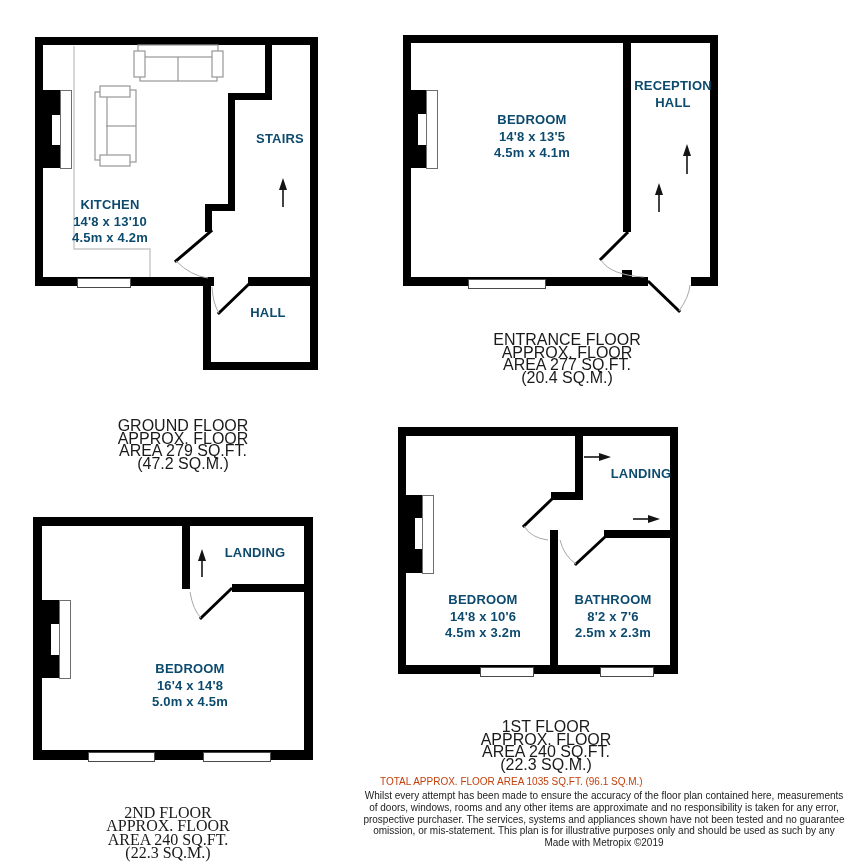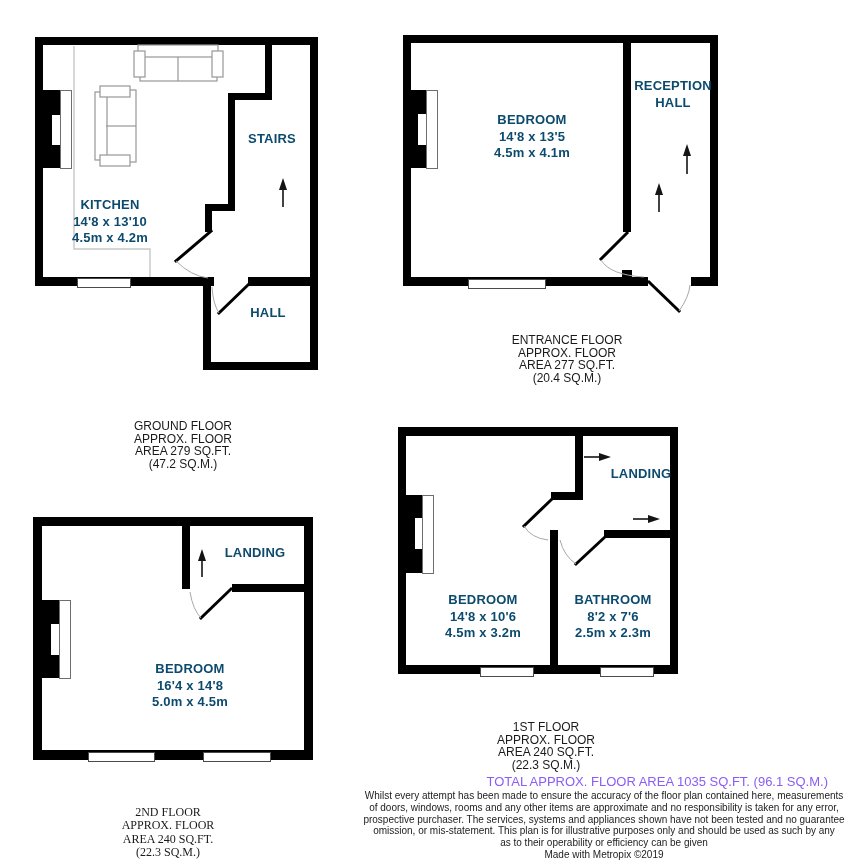--- a/index.html
+++ b/index.html
@@ -4,23 +4,23 @@
 <style>
   html,body{margin:0;padding:0;background:#fff;}
   #canvas{
     position:relative;width:848px;height:866px;background:#fff;
     font-family:"Liberation Sans","DejaVu Sans",sans-serif;color:#111;
     overflow:hidden;
   }
   #plan-svg{position:absolute;left:0;top:0;}
   .lbl{position:absolute;text-align:center;font-weight:bold;font-size:13px;line-height:16.5px;letter-spacing:0.2px;color:#0c4a6e;}
   .lbl .ln{white-space:nowrap;}
-  .cap{position:absolute;text-align:center;font-weight:normal;font-size:12px;line-height:12.6px;color:#1a1a1a;}
+  .cap{position:absolute;text-align:center;font-weight:normal;font-size:16px;line-height:12.6px;color:#1a1a1a;}
   .cap .ln{white-space:nowrap;}
-  .total{position:absolute;text-align:right;font-size:13px;line-height:15px;color:#8b5cf6;white-space:nowrap;}
+  .total{position:absolute;text-align:left;font-size:10px;line-height:15px;color:#c2410c;white-space:nowrap;}
   .disc{position:absolute;text-align:center;font-size:10px;line-height:11.8px;color:#222;}
   .disc .ln{white-space:nowrap;}
   .wall{fill:#000;stroke:none;}
   .win{fill:#fff;stroke:#6e6e6e;stroke-width:1;}
   .bigwin{fill:#fff;stroke:#4a4a4a;stroke-width:1;}
   .notch{fill:#fff;stroke:none;}
   .leaf{stroke:#000;stroke-width:3;fill:none;stroke-linecap:square;}
   .arc{stroke:#a8a8a8;stroke-width:1;fill:none;}
   .furn{fill:#fff;stroke:#979797;stroke-width:1.2;}
   .furnline{stroke:#979797;stroke-width:1.2;fill:none;}
@@ -179,21 +179,21 @@
     <line class="arrow" x1="202" y1="577" x2="202" y2="560"></line>
     <polygon class="ahead" points="202,549 198,561 206,561"></polygon>
   </g>
 </svg>
 
   <div class="lbl" style="left:45px;top:197px;width:130px;">
     <div class="ln">KITCHEN</div>
     <div class="ln">14'8 x 13'10</div>
     <div class="ln">4.5m x 4.2m</div>
   </div>
-  <div class="lbl" style="left:236px;top:131px;width:72px;">
+  <div class="lbl" style="left:236px;top:131px;width:72px;padding-left:8px;">
     <div class="ln">STAIRS</div>
   </div>
   <div class="lbl" style="left:232px;top:305px;width:72px;">
     <div class="ln">HALL</div>
   </div>
   <div class="cap" style="left:107px;top:420px;width:152px;">
     <div class="ln">GROUND FLOOR</div>
     <div class="ln">APPROX. FLOOR</div>
     <div class="ln">AREA 279 SQ.FT.</div>
     <div class="ln">(47.2 SQ.M.)</div>
@@ -249,17 +249,16 @@
     <div class="ln">AREA 240 SQ.FT.</div>
     <div class="ln">(22.3 SQ.M.)</div>
   </div>
 
   <div class="total" style="left:380px;top:774px;width:448px;">TOTAL APPROX. FLOOR AREA 1035 SQ.FT. (96.1 SQ.M.)</div>
   <div class="disc" style="left:360px;top:790px;width:488px;">
     <div class="ln">Whilst every attempt has been made to ensure the accuracy of the floor plan contained here, measurements</div>
     <div class="ln">of doors, windows, rooms and any other items are approximate and no responsibility is taken for any error,</div>
     <div class="ln">prospective purchaser. The services, systems and appliances shown have not been tested and no guarantee</div>
     <div class="ln">omission, or mis-statement. This plan is for illustrative purposes only and should be used as such by any</div>
-    <div class="ln">as to their operability or efficiency can be given</div>
     <div class="ln">Made with Metropix ©2019</div>
   </div>
 
 </div>
 
 </body></html>

